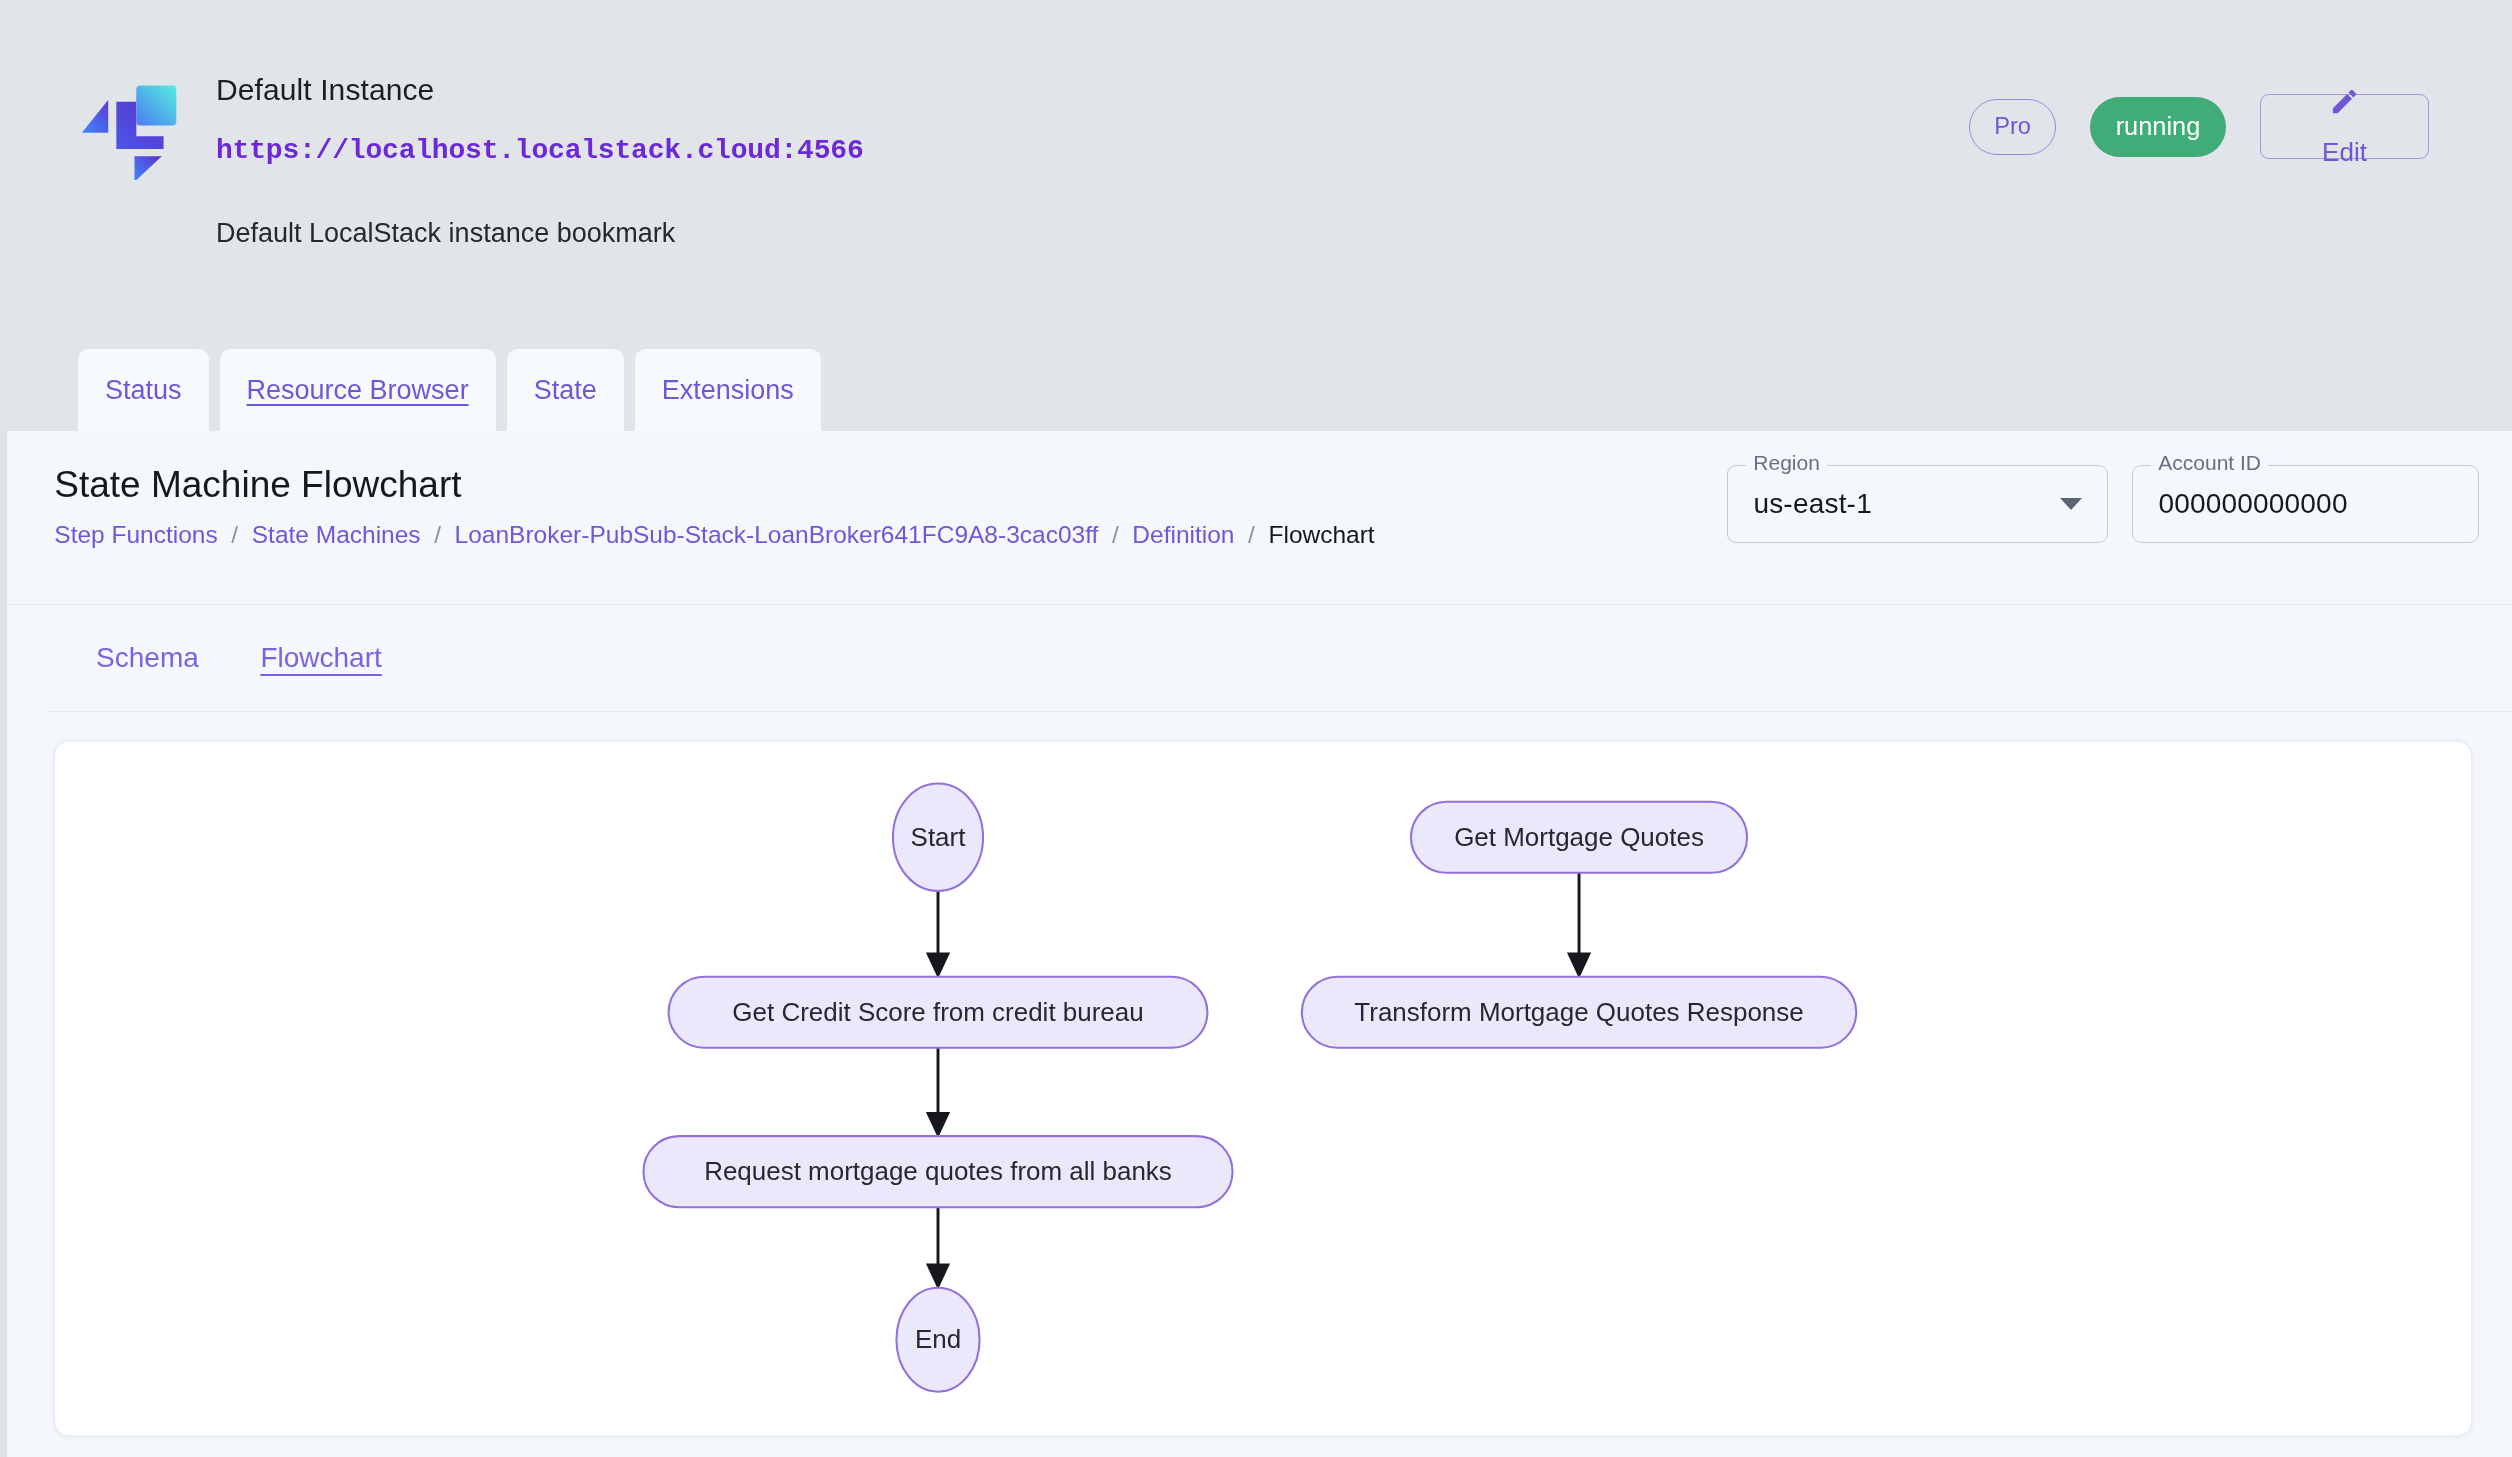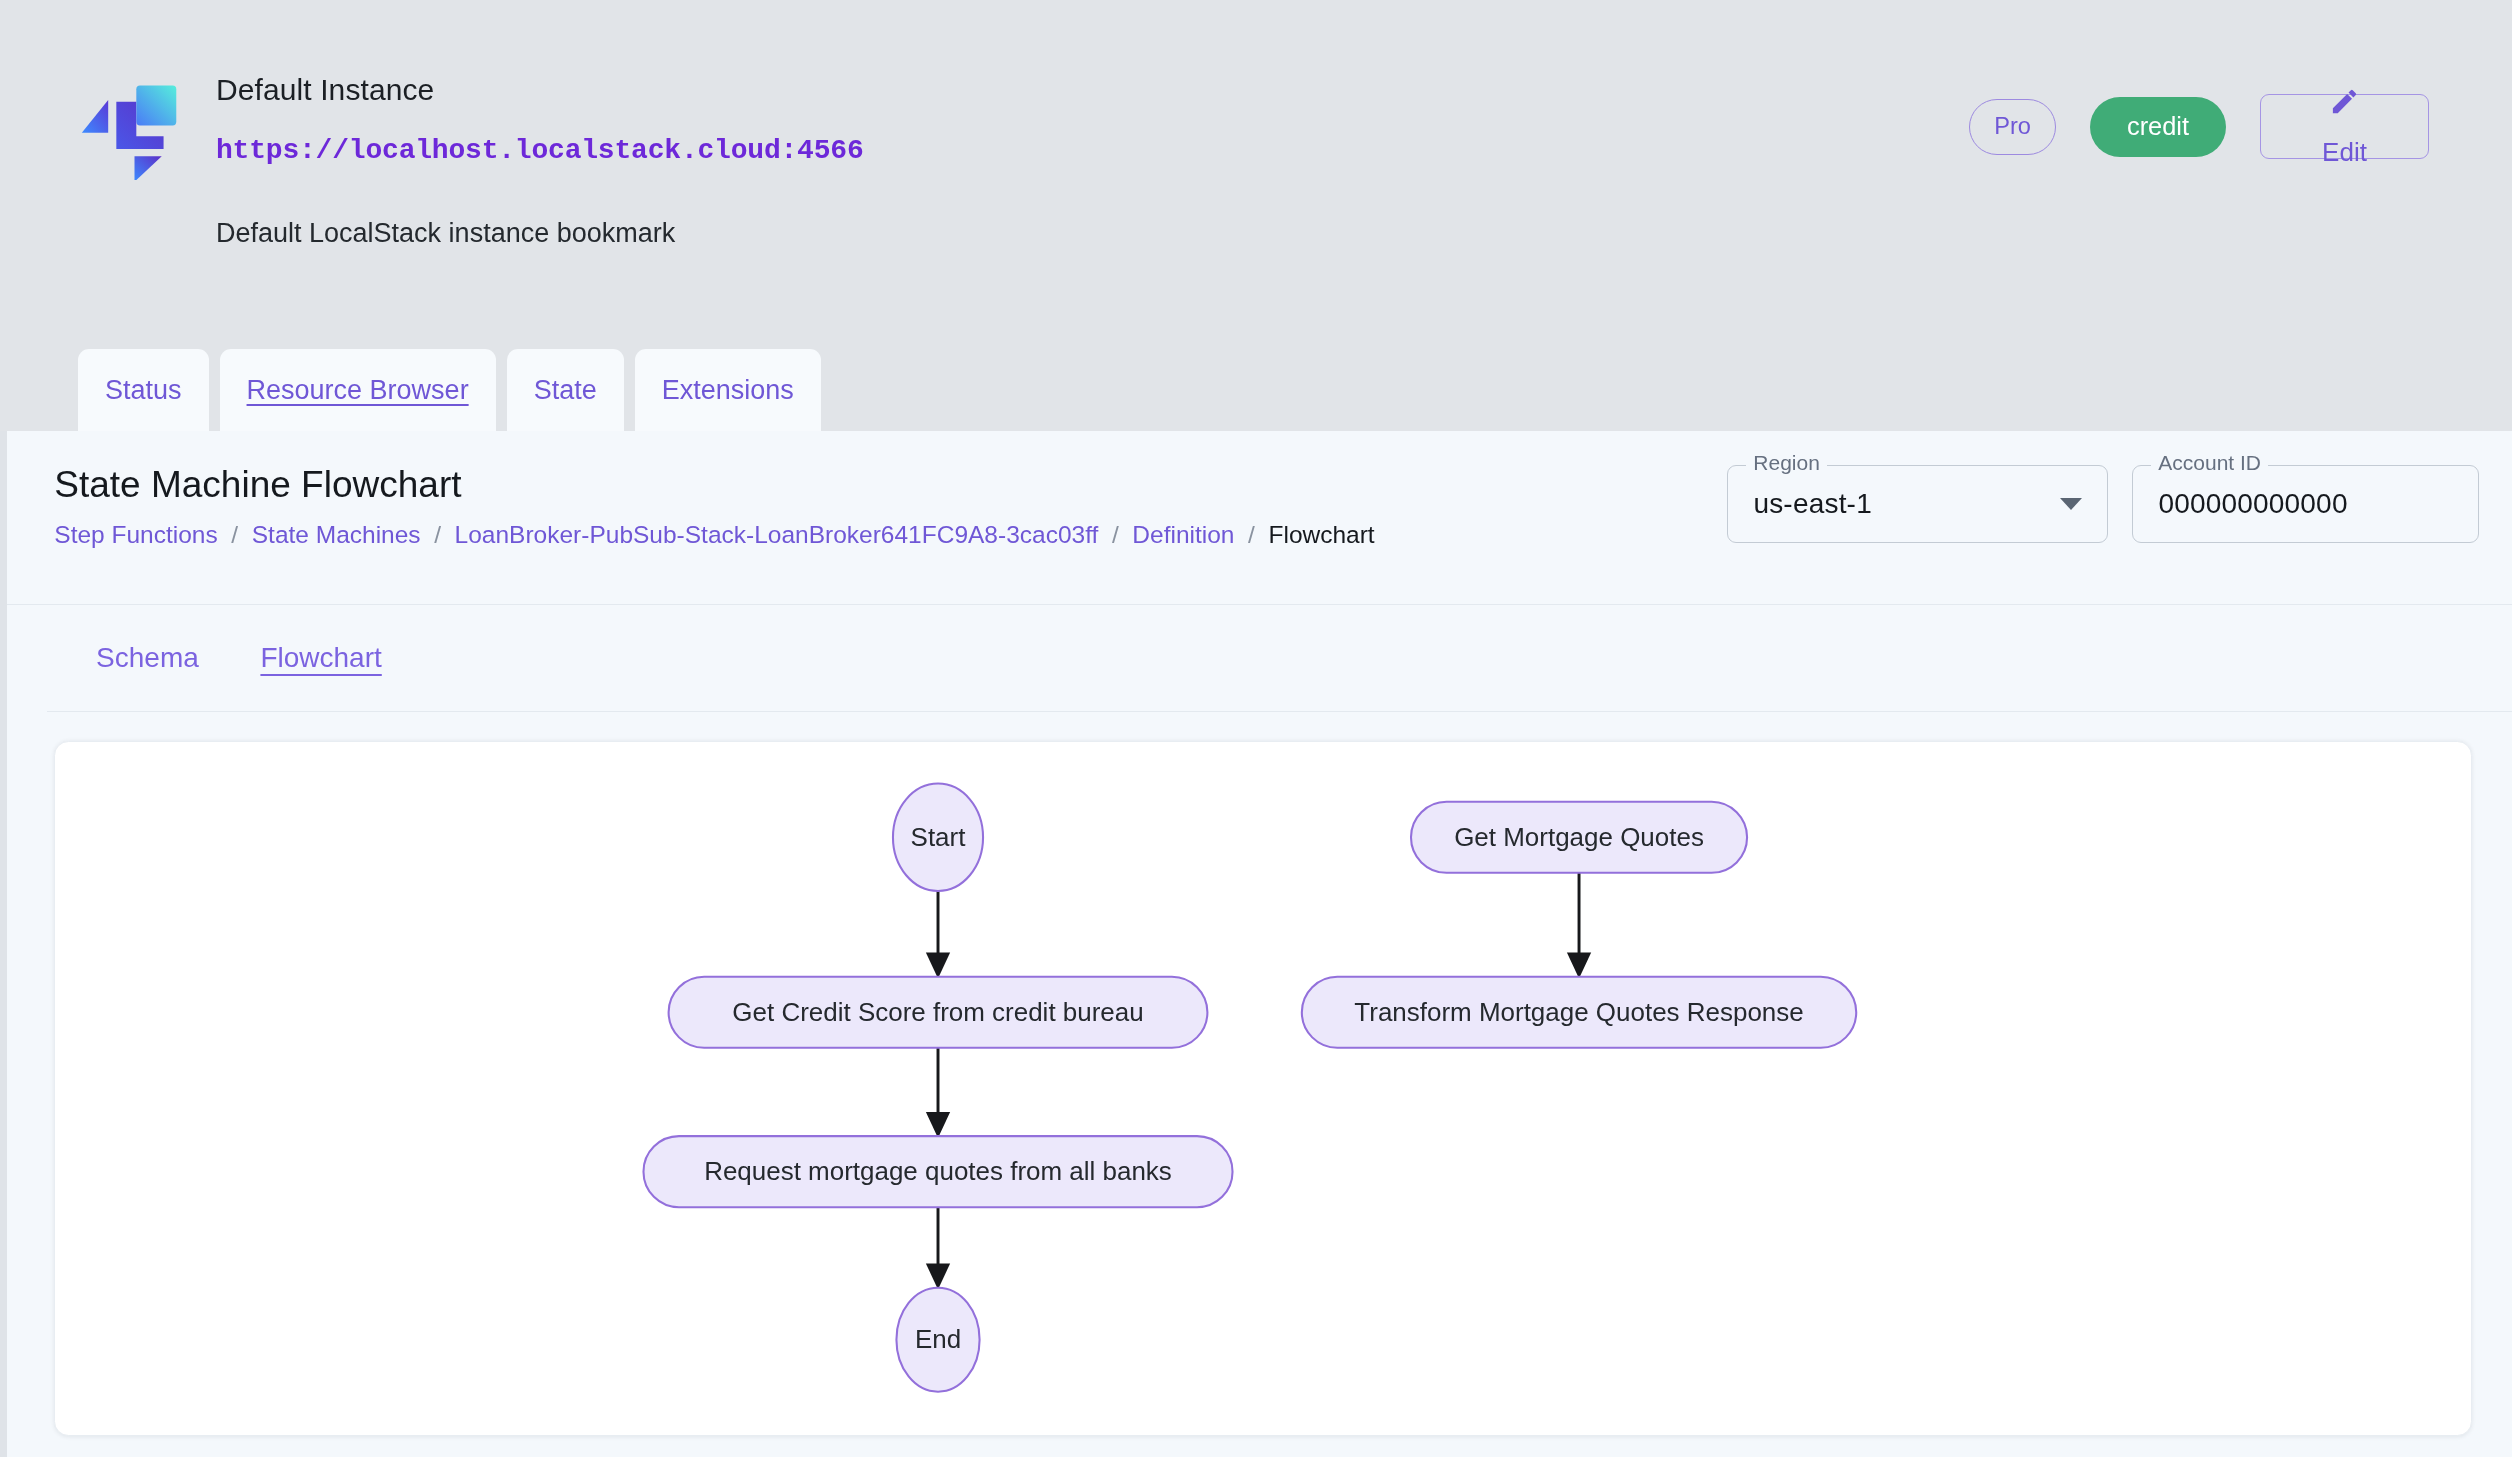--- a/index.html
+++ b/index.html
@@ -343,21 +343,21 @@
     </div>
 
     <div class="instance-meta">
       <div class="instance-name">Default Instance</div>
       <div class="instance-url">https://localhost.localstack.cloud:4566</div>
       <div class="instance-desc">Default LocalStack instance bookmark</div>
     </div>
 
     <div class="header-actions">
       <div class="chip-pro">Pro</div>
-      <div class="badge-running">credit</div>
+      <div class="badge-running">running</div>
       <button class="btn-edit">
         <span>
           <svg class="pencil-icon" width="31" height="31" viewBox="0 0 24 24" aria-hidden="true">
             <path d="M3 17.25V21h3.75L17.81 9.94l-3.75-3.75L3 17.25zM20.71 7.04a1 1 0 0 0 0-1.41l-2.34-2.34a1 1 0 0 0-1.41 0l-1.83 1.83 3.75 3.75 1.83-1.83z" fill="#6f57d6"></path>
           </svg>
         </span>
         <span>Edit</span>
       </button>
     </div>
   </div>

